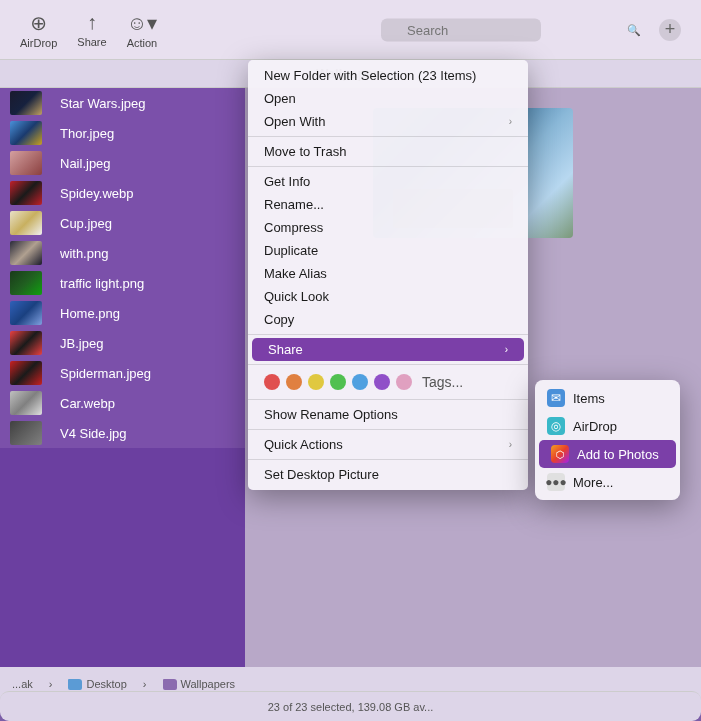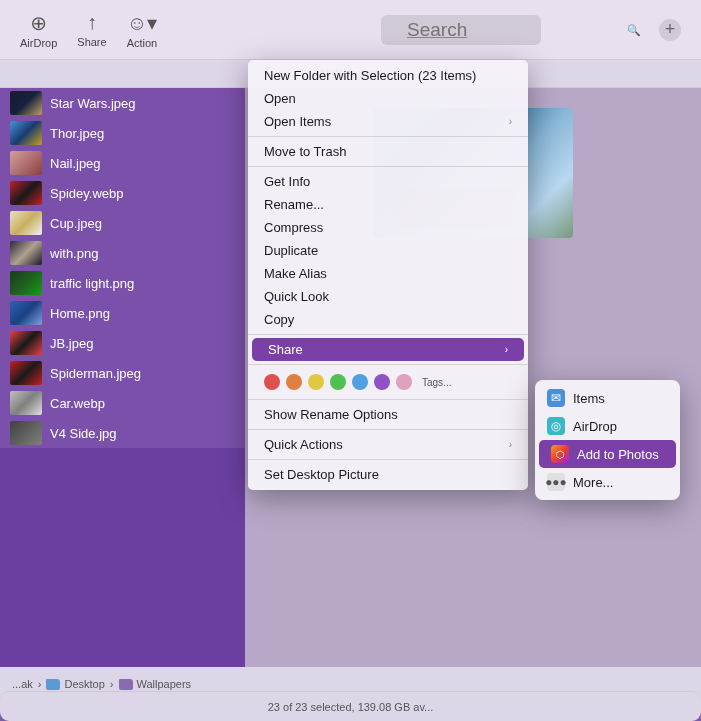--- a/index.html
+++ b/index.html
@@ -40,22 +40,21 @@
       position: absolute;
       right: 80px;
       top: 50%;
       transform: translateY(-50%);
       background: rgba(0,0,0,0.1);
       border: none;
       border-radius: 6px;
       padding: 4px 10px 4px 26px;
       width: 160px;
       color: #888;
-      font-size: 19px;
-      text-decoration: underline;
+      font-size: 13px;
     }
     .search-wrapper {
       position: absolute;
       right: 80px;
       top: 50%;
       transform: translateY(-50%);
     }
     .search-wrapper::before {
       content: '🔍';
       position: absolute;
@@ -82,21 +81,21 @@
       justify-content: center;
     }
 
     
     .breadcrumb-bar {
       background: #ddd5e8;
       height: 35px;
       display: flex;
       align-items: center;
       padding: 0 12px;
-      gap: 5px;
+      gap: 16px;
       font-size: 11px;
       color: #555;
       border-bottom: 1px solid #ccc;
     }
     .breadcrumb-item {
       display: flex;
       align-items: center;
       gap: 4px;
     }
     .breadcrumb-item .folder-icon {
@@ -132,21 +131,21 @@
     .file-list {
       width: 245px;
       background: #6b3fa0;
       overflow: hidden;
       flex-shrink: 0;
     }
     .file-item {
       display: flex;
       align-items: center;
       padding: 3px 10px;
-      gap: 8px;
+      gap: 18px;
       color: #fff;
       font-size: 13px;
       cursor: pointer;
     }
     .file-item.selected {
       background: #7b50aa;
     }
     .file-thumb {
       width: 32px;
       height: 24px;
@@ -420,21 +419,21 @@
 <div class="context-menu" id="context-menu-container">
 <div class="cm-item">
     <span>New Folder with Selection (23 Items)</span>
 
   </div>
     <div class="cm-item">
     <span>Open</span>
 
   </div>
     <div class="cm-item">
-    <span>Open Items</span>
+    <span>Open With</span>
     <span class="chevron">›</span>
   </div>
     <div class="cm-divider"></div>
     <div class="cm-item">
     <span>Move to Trash</span>
 
   </div>
     <div class="cm-divider"></div>
     <div class="cm-item">
     <span>Get Info</span>
@@ -471,21 +470,21 @@
   </div>
     <div class="cm-divider"></div>
     <div class="tags-row">
       <div class="tag-dot" style="background: rgb(224, 80, 80);"></div>
       <div class="tag-dot" style="background: rgb(224, 128, 64);"></div>
       <div class="tag-dot" style="background: rgb(224, 200, 64);"></div>
       <div class="tag-dot" style="background: rgb(80, 192, 80);"></div>
       <div class="tag-dot" style="background: rgb(80, 160, 224);"></div>
       <div class="tag-dot" style="background: rgb(144, 80, 200);"></div>
       <div class="tag-dot" style="background: rgb(224, 160, 192);"></div>
-      <span style="font-size: 10px; color: rgb(85, 85, 85); margin-left: 4px;">Tags...</span>
+      <span style="font-size: 14px; color: rgb(85, 85, 85); margin-left: 4px;">Tags...</span>
     </div>
     <div class="cm-divider"></div>
     <div class="cm-item">
     <span>Show Rename Options</span>
 
   </div>
     <div class="cm-divider"></div>
     <div class="cm-item">
     <span>Quick Actions</span>
     <span class="chevron">›</span>

